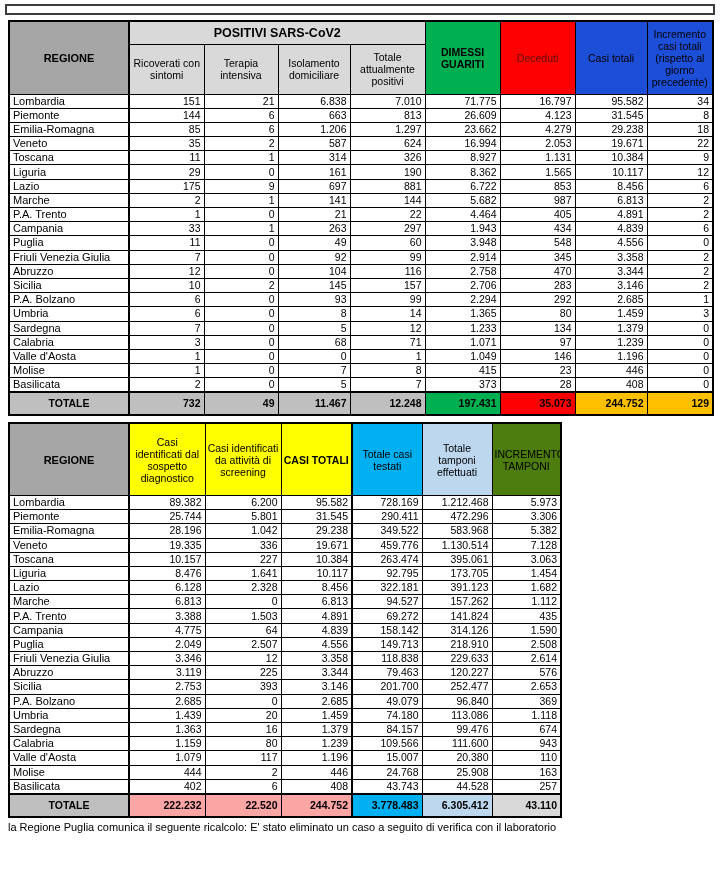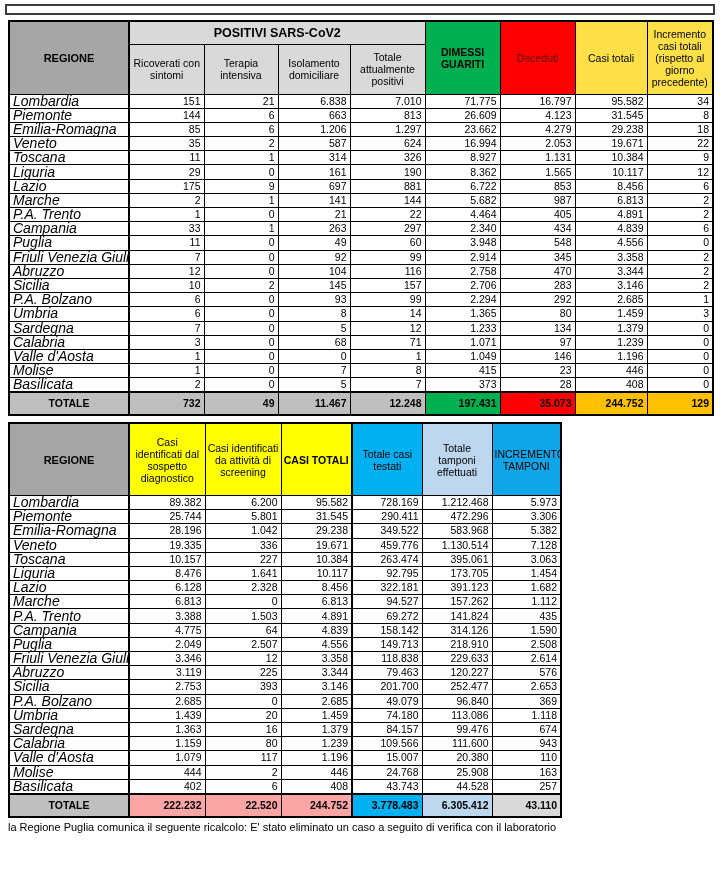--- a/index.html
+++ b/index.html
@@ -12,36 +12,36 @@
     padding:3px 0 4px 0;
   }
   .title-line{font-size:14.5px;line-height:22px;}
 
   table{border-collapse:collapse;table-layout:fixed;margin-left:8px;border:2px solid #000;}
   .t1{width:704px;margin-top:5px;}
   .t2{width:552px;margin-top:6px;}
   th,td{border:1px solid #000;overflow:hidden;white-space:nowrap;}
   th{font-size:10.5px;font-weight:normal;padding:0 2px;}
   td.num{text-align:right;padding:0 3px;font-size:10.5px;height:13.2px;line-height:13px;}
-  td.region{text-align:left;padding:0 3px;font-size:14px;height:13.2px;line-height:13px;font-style:italic;}
+  td.region{text-align:left;padding:0 3px;font-size:11px;height:13.2px;line-height:13px;}
 
   .t1 thead tr.r1{height:23px;}
   .t1 thead tr.r2{height:50px;}
   .t2 thead tr{height:72px;}
 
   .hdr-gray{background:#A6A6A6;font-weight:bold;font-size:11px;}
   .hdr-group{background:#D9D9D9;font-weight:bold;font-size:12.5px;}
   .hdr-light{background:#D9D9D9;}
   .hdr-green{background:#00B050;font-weight:bold;}
   .hdr-red{background:#FE0000;color:#5a0f0f;}
-  .hdr-gold{background:#fde047;}
+  .hdr-gold{background:#1d4ed8;}
   .hdr-yellow{background:#FFFF00;}
   .hdr-cyan{background:#00B0F0;}
   .hdr-lblue{background:#BDD7EE;}
-  .hdr-lgray{background:#0ea5e9;}
+  .hdr-lgray{background:#4d7c0f;}
 
   .t1 tbody td:nth-child(2){border-left-width:2px;}
   .t2 tbody td:nth-child(2){border-left-width:2px;}
   .t2 tbody td:nth-child(5){border-left-width:2px;}
   .bl2{border-left-width:2px;}
 
   .total-row td{font-weight:bold;height:19px;line-height:19px;border-top:2px solid #000;}
   .tlabel{text-align:center;font-size:10.5px;}
   .tg{background:#BFBFBF;}
   .tgreen{background:#00B050;}
@@ -187,21 +187,21 @@
         <td class="num">405</td>
         <td class="num">4.891</td>
         <td class="num">2</td>
       </tr>
       <tr>
         <td class="region">Campania</td>
         <td class="num">33</td>
         <td class="num">1</td>
         <td class="num">263</td>
         <td class="num">297</td>
-        <td class="num">2.340</td>
+        <td class="num">1.943</td>
         <td class="num">434</td>
         <td class="num">4.839</td>
         <td class="num">6</td>
       </tr>
       <tr>
         <td class="region">Puglia</td>
         <td class="num">11</td>
         <td class="num">0</td>
         <td class="num">49</td>
         <td class="num">60</td>

